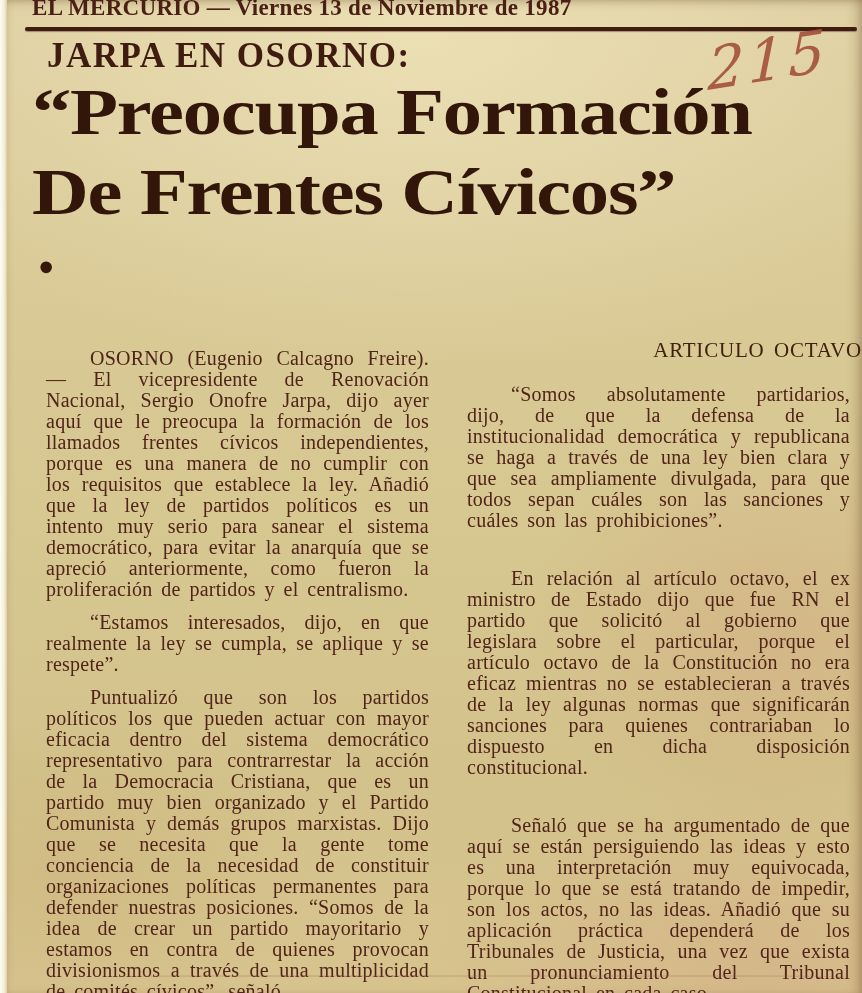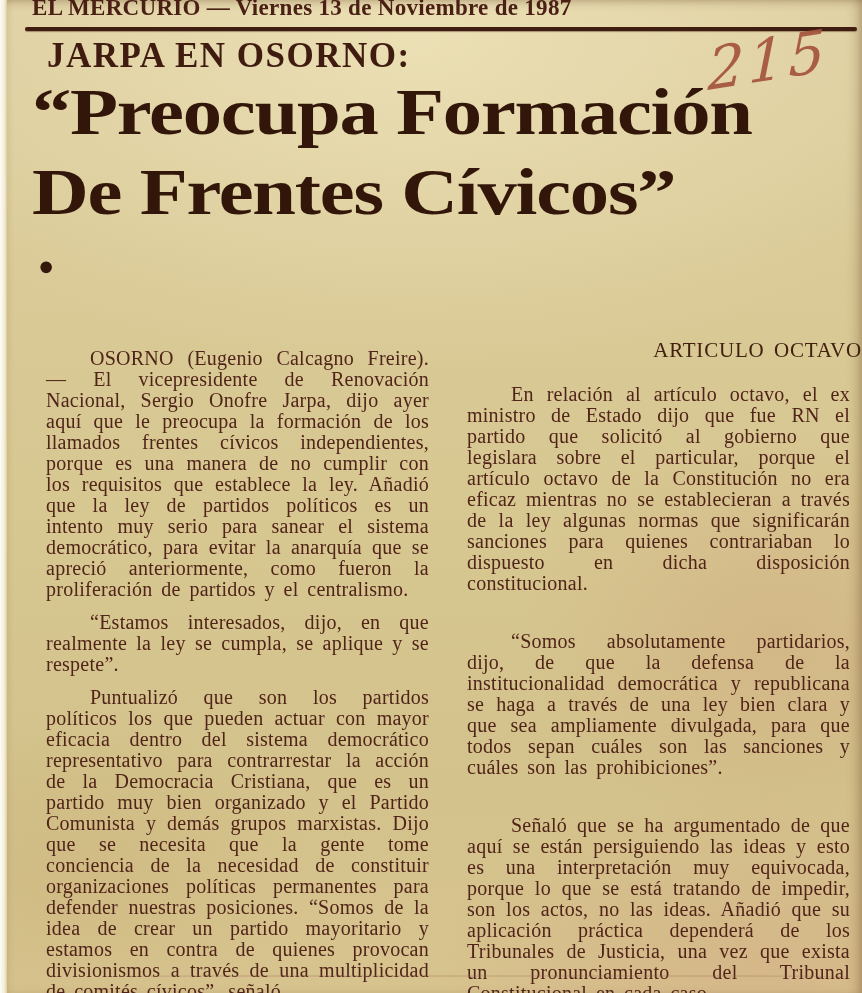--- a/index.html
+++ b/index.html
@@ -121,22 +121,22 @@
     <div class="columns">
 
       <div class="col left">
         <p class="para">OSORNO (Eugenio Calcagno Freire).— El vicepresidente de Renovación Nacional, Sergio Onofre Jarpa, dijo ayer aquí que le preocupa la formación de los llamados frentes cívicos independientes, porque es una manera de no cumplir con los requisitos que establece la ley. Añadió que la ley de partidos políticos es un intento muy serio para sanear el sistema democrático, para evitar la anarquía que se apreció anteriormente, como fueron la proliferación de partidos y el centralismo.</p>
         <p class="para">“Estamos interesados, dijo, en que realmente la ley se cumpla, se aplique y se respete”.</p>
         <p class="para">Puntualizó que son los partidos políticos los que pueden actuar con mayor eficacia dentro del sistema democrático representativo para contrarrestar la acción de la Democracia Cristiana, que es un partido muy bien organizado y el Partido Comunista y demás grupos marxistas. Dijo que se necesita que la gente tome conciencia de la necesidad de constituir organizaciones políticas permanentes para defender nuestras posiciones. “Somos de la idea de crear un partido mayoritario y estamos en contra de quienes provocan divisionismos a través de una multiplicidad de comités cívicos”, señaló.</p>
       </div>
 
       <div class="col right">
         <h2 class="section-header">ARTICULO OCTAVO</h2>
+        <p class="para">“Somos absolutamente partidarios, dijo, de que la defensa de la institucionalidad democrática y republicana se haga a través de una ley bien clara y que sea ampliamente divulgada, para que todos sepan cuáles son las sanciones y cuáles son las prohibiciones”.</p>
         <p class="para">En relación al artículo octavo, el ex ministro de Estado dijo que fue RN el partido que solicitó al gobierno que legislara sobre el particular, porque el artículo octavo de la Constitución no era eficaz mientras no se establecieran a través de la ley algunas normas que significarán sanciones para quienes contrariaban lo dispuesto en dicha disposición constitucional.</p>
-        <p class="para">“Somos absolutamente partidarios, dijo, de que la defensa de la institucionalidad democrática y republicana se haga a través de una ley bien clara y que sea ampliamente divulgada, para que todos sepan cuáles son las sanciones y cuáles son las prohibiciones”.</p>
         <p class="para">Señaló que se ha argumentado de que aquí se están persiguiendo las ideas y esto es una interpretación muy equivocada, porque lo que se está tratando de impedir, son los actos, no las ideas. Añadió que su aplicación práctica dependerá de los Tribunales de Justicia, una vez que exista un pronunciamiento del Tribunal Constitucional en cada caso.</p>
       </div>
 
     </div>
 
     <div class="crease"></div>
 
   </div>
 </div>
 

